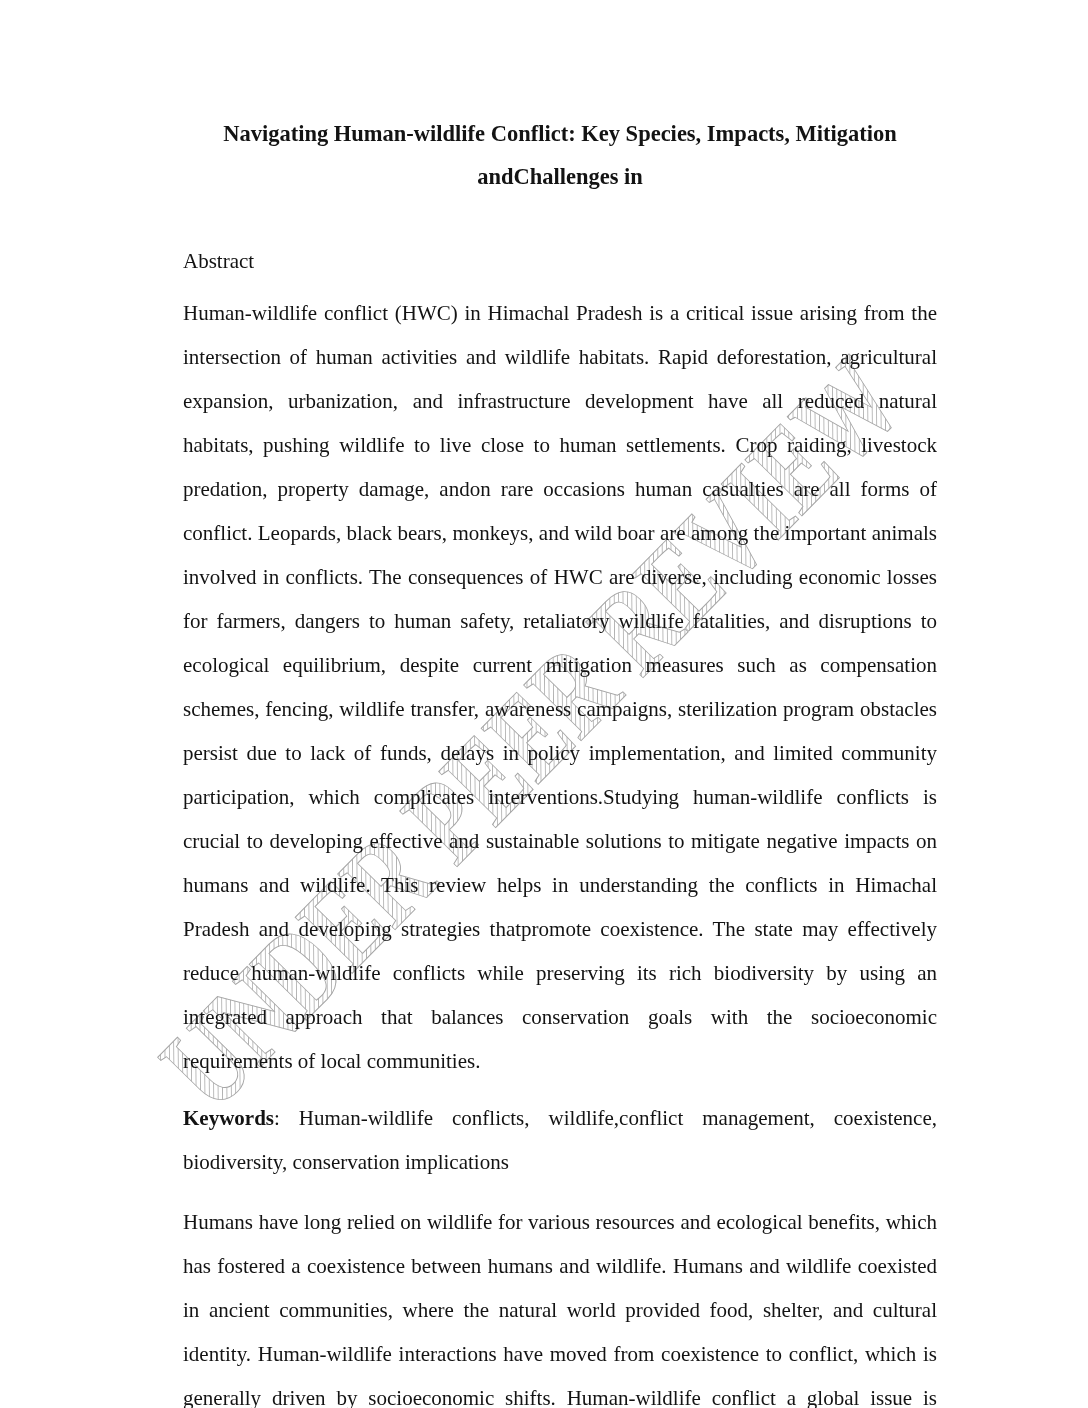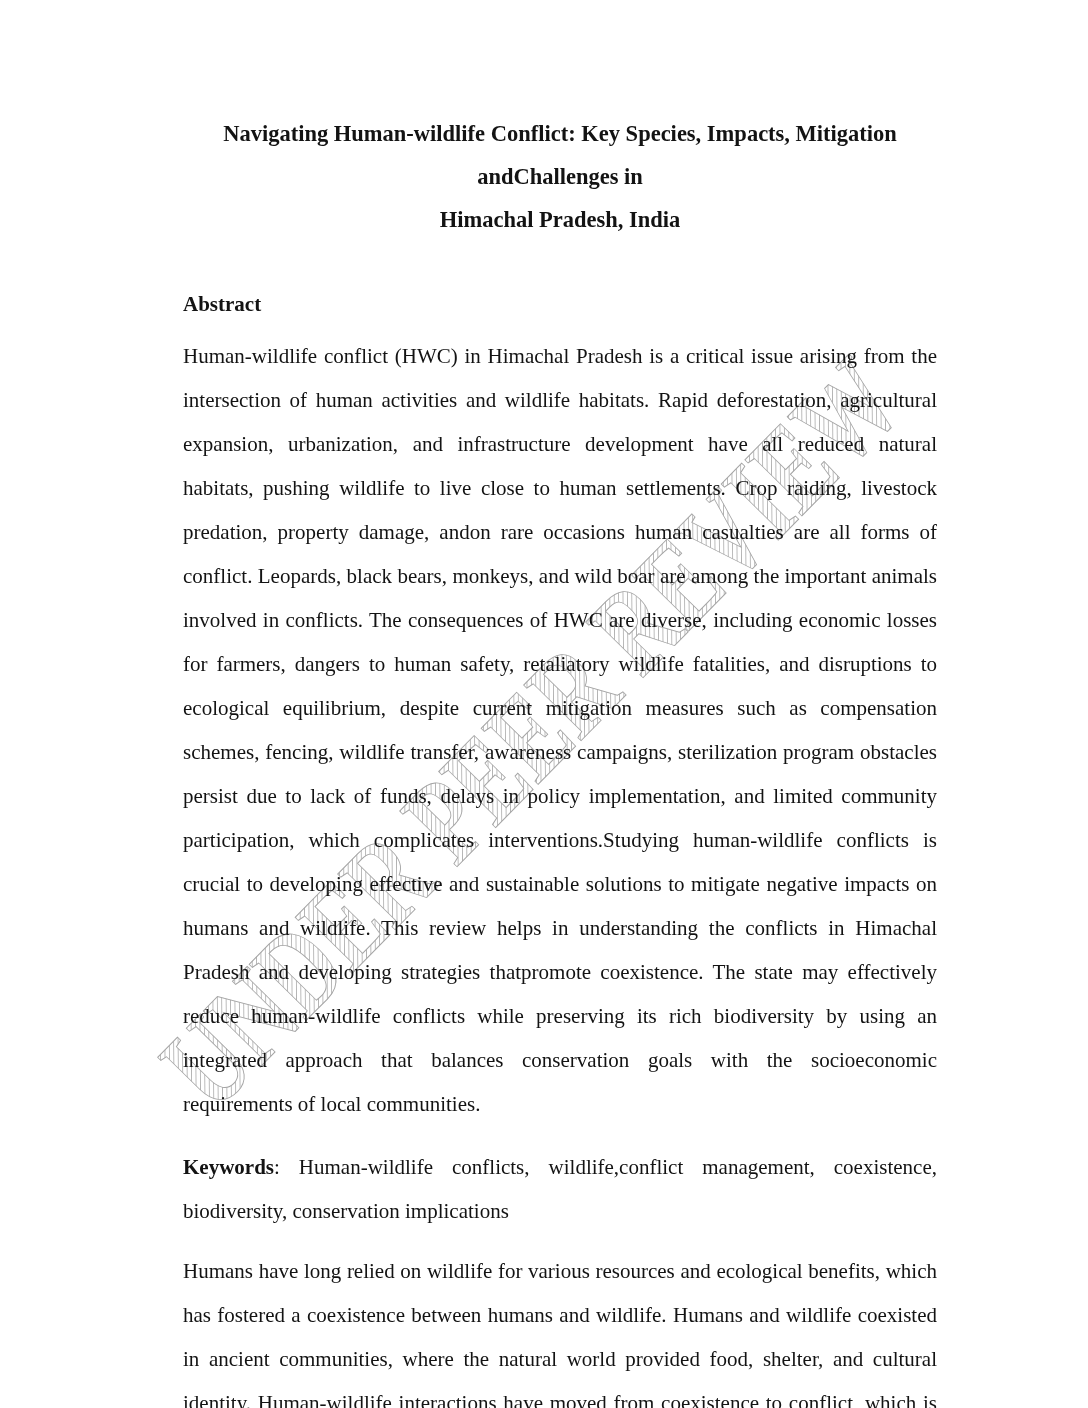--- a/index.html
+++ b/index.html
@@ -35,32 +35,32 @@
   }
   .title {
     font-size: 22.5px;
     font-weight: 700;
     text-align: center;
     line-height: 43px;
     margin: 0;
   }
   .section-heading {
     font-size: 21px;
-    font-weight: 700;
+    font-weight: 400;
     line-height: 34px;
     margin: 46px 0 13px 0;
   }
   .para {
     font-size: 21px;
     line-height: 44px;
     text-align: justify;
     margin: 0;
   }
   .keywords-para {
-    margin-top: 19px;
+    margin-top: 13px;
   }
   .keywords-label {
     font-weight: 700;
   }
   .intro-heading {
     margin: 13px 0 0 0;
   }
   .intro-para {
     margin-top: 16px;
   }
@@ -76,21 +76,20 @@
         <line x1="0" y1="0" x2="0" y2="4.4" stroke="#aeaeae" stroke-width="1.7"></line>
       </pattern>
     </defs>
     <text x="560" y="762" text-anchor="middle" transform="rotate(-45.5 560 762)" font-family="Liberation Serif, DejaVu Serif, serif" font-weight="bold" font-size="122" textLength="990" lengthAdjust="spacingAndGlyphs" fill="url(#hatch)" stroke="#a5a5a5" stroke-width="1">UNDER PEER REVIEW</text>
   </svg>
 
   <div class="content">
 
     <h1 class="title">
       <div>Navigating Human-wildlife Conflict: Key Species, Impacts, Mitigation andChallenges in</div>
-      <div>Himachal Pradesh, India</div>
     </h1>
 
     <h2 class="section-heading">Abstract</h2>
 
     <p class="para">Human-wildlife conflict (HWC) in Himachal Pradesh is a critical issue arising from the intersection of human activities and wildlife habitats. Rapid deforestation, agricultural expansion, urbanization, and infrastructure development have all reduced natural habitats, pushing wildlife to live close to human settlements. Crop raiding, livestock predation, property damage, andon rare occasions human casualties are all forms of conflict. Leopards, black bears, monkeys, and wild boar are among the important animals involved in conflicts. The consequences of HWC are diverse, including economic losses for farmers, dangers to human safety, retaliatory wildlife fatalities, and disruptions to ecological equilibrium, despite current mitigation measures such as compensation schemes, fencing, wildlife transfer, awareness campaigns, sterilization program obstacles persist due to lack of funds, delays in policy implementation, and limited community participation, which complicates interventions.Studying human-wildlife conflicts is crucial to developing effective and sustainable solutions to mitigate negative impacts on humans and wildlife. This review helps in understanding the conflicts in Himachal Pradesh and developing strategies thatpromote coexistence. The state may effectively reduce human-wildlife conflicts while preserving its rich biodiversity by using an integrated approach that balances conservation goals with the socioeconomic requirements of local communities.</p>
 
     <p class="para keywords-para"><span class="keywords-label">Keywords</span><span>: Human-wildlife conflicts, wildlife,conflict management, coexistence, biodiversity, conservation implications</span></p>
 
 
     <p class="para intro-para">Humans have long relied on wildlife for various resources and ecological benefits, which has fostered a coexistence between humans and wildlife. Humans and wildlife coexisted in ancient communities, where the natural world provided food, shelter, and cultural identity. Human-wildlife interactions have moved from coexistence to conflict, which is generally driven by socioeconomic shifts. Human-wildlife conflict a global issue is becoming more frequent over time. The primary cause of this is the world's population rise. According to recent United Nations estimates, the world's population may increase to about 8.5 billion</p>

